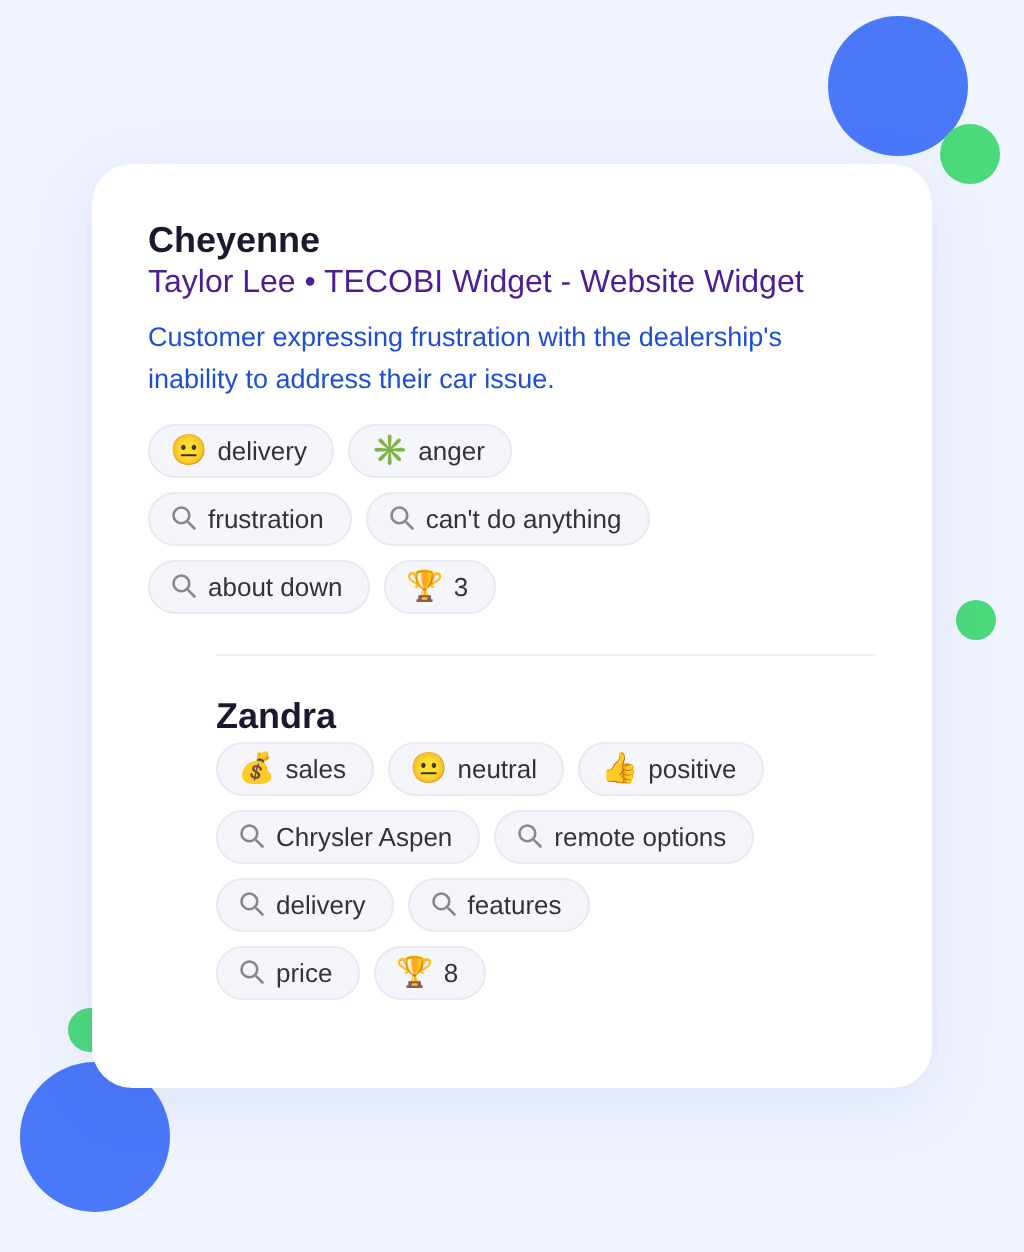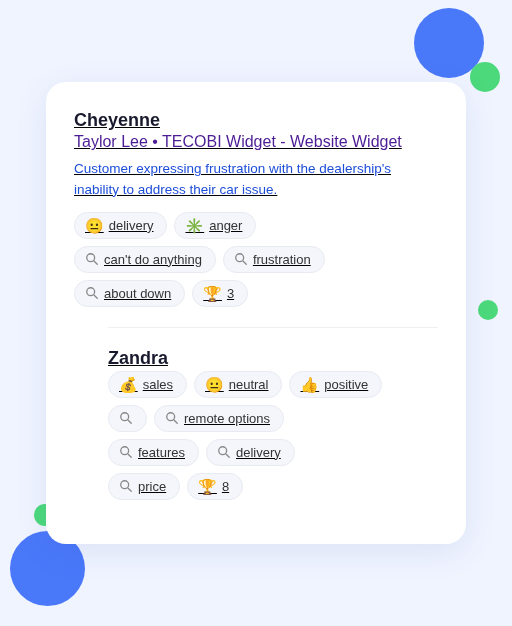--- a/index.html
+++ b/index.html
@@ -27,21 +27,20 @@
       border-radius: 20px;
       padding: 28px 28px 24px 28px;
       width: 420px;
       box-shadow: 0 8px 32px rgba(60,80,180,0.10);
       position: relative;
       z-index: 2;
     }
 
     .entry {
       margin-bottom: 20px;
-      text-decoration: underline;
     }
 
     .entry + .entry {
       border-top: 1px solid #f0f0f0;
       padding-top: 20px;
       margin-left: 34px;
     }
 
     .entry-name {
       font-size: 18px;
@@ -124,29 +123,29 @@
         <span>anger</span>
       </div>
     </div>
     <div class="tags-row">
 
       <div class="tag">
         <svg class="search-icon-svg" viewBox="0 0 16 16" fill="none">
             <circle cx="6.5" cy="6.5" r="4.5" stroke="#888" stroke-width="1.5"></circle>
             <line x1="10.5" y1="10.5" x2="14" y2="14" stroke="#888" stroke-width="1.5" stroke-linecap="round"></line>
           </svg>
+        <span>frustration</span>
+      </div>
+
+      <div class="tag">
+        <svg class="search-icon-svg" viewBox="0 0 16 16" fill="none">
+            <circle cx="6.5" cy="6.5" r="4.5" stroke="#888" stroke-width="1.5"></circle>
+            <line x1="10.5" y1="10.5" x2="14" y2="14" stroke="#888" stroke-width="1.5" stroke-linecap="round"></line>
+          </svg>
         <span>can't do anything</span>
-      </div>
-
-      <div class="tag">
-        <svg class="search-icon-svg" viewBox="0 0 16 16" fill="none">
-            <circle cx="6.5" cy="6.5" r="4.5" stroke="#888" stroke-width="1.5"></circle>
-            <line x1="10.5" y1="10.5" x2="14" y2="14" stroke="#888" stroke-width="1.5" stroke-linecap="round"></line>
-          </svg>
-        <span>frustration</span>
       </div>
     </div>
     <div class="tags-row">
 
       <div class="tag">
         <svg class="search-icon-svg" viewBox="0 0 16 16" fill="none">
             <circle cx="6.5" cy="6.5" r="4.5" stroke="#888" stroke-width="1.5"></circle>
             <line x1="10.5" y1="10.5" x2="14" y2="14" stroke="#888" stroke-width="1.5" stroke-linecap="round"></line>
           </svg>
         <span>about down</span>
@@ -178,46 +177,47 @@
         <span>positive</span>
       </div>
     </div>
     <div class="tags-row">
 
       <div class="tag">
         <svg class="search-icon-svg" viewBox="0 0 16 16" fill="none">
             <circle cx="6.5" cy="6.5" r="4.5" stroke="#888" stroke-width="1.5"></circle>
             <line x1="10.5" y1="10.5" x2="14" y2="14" stroke="#888" stroke-width="1.5" stroke-linecap="round"></line>
           </svg>
+        <span>Chrysler Aspen</span>
       </div>
 
       <div class="tag">
         <svg class="search-icon-svg" viewBox="0 0 16 16" fill="none">
             <circle cx="6.5" cy="6.5" r="4.5" stroke="#888" stroke-width="1.5"></circle>
             <line x1="10.5" y1="10.5" x2="14" y2="14" stroke="#888" stroke-width="1.5" stroke-linecap="round"></line>
           </svg>
         <span>remote options</span>
       </div>
     </div>
     <div class="tags-row">
 
       <div class="tag">
         <svg class="search-icon-svg" viewBox="0 0 16 16" fill="none">
             <circle cx="6.5" cy="6.5" r="4.5" stroke="#888" stroke-width="1.5"></circle>
             <line x1="10.5" y1="10.5" x2="14" y2="14" stroke="#888" stroke-width="1.5" stroke-linecap="round"></line>
           </svg>
+        <span>delivery</span>
+      </div>
+
+      <div class="tag">
+        <svg class="search-icon-svg" viewBox="0 0 16 16" fill="none">
+            <circle cx="6.5" cy="6.5" r="4.5" stroke="#888" stroke-width="1.5"></circle>
+            <line x1="10.5" y1="10.5" x2="14" y2="14" stroke="#888" stroke-width="1.5" stroke-linecap="round"></line>
+          </svg>
         <span>features</span>
-      </div>
-
-      <div class="tag">
-        <svg class="search-icon-svg" viewBox="0 0 16 16" fill="none">
-            <circle cx="6.5" cy="6.5" r="4.5" stroke="#888" stroke-width="1.5"></circle>
-            <line x1="10.5" y1="10.5" x2="14" y2="14" stroke="#888" stroke-width="1.5" stroke-linecap="round"></line>
-          </svg>
-        <span>delivery</span>
       </div>
 
     </div>
     <div class="tags-row">
 
       <div class="tag">
         <svg class="search-icon-svg" viewBox="0 0 16 16" fill="none">
             <circle cx="6.5" cy="6.5" r="4.5" stroke="#888" stroke-width="1.5"></circle>
             <line x1="10.5" y1="10.5" x2="14" y2="14" stroke="#888" stroke-width="1.5" stroke-linecap="round"></line>
           </svg>

